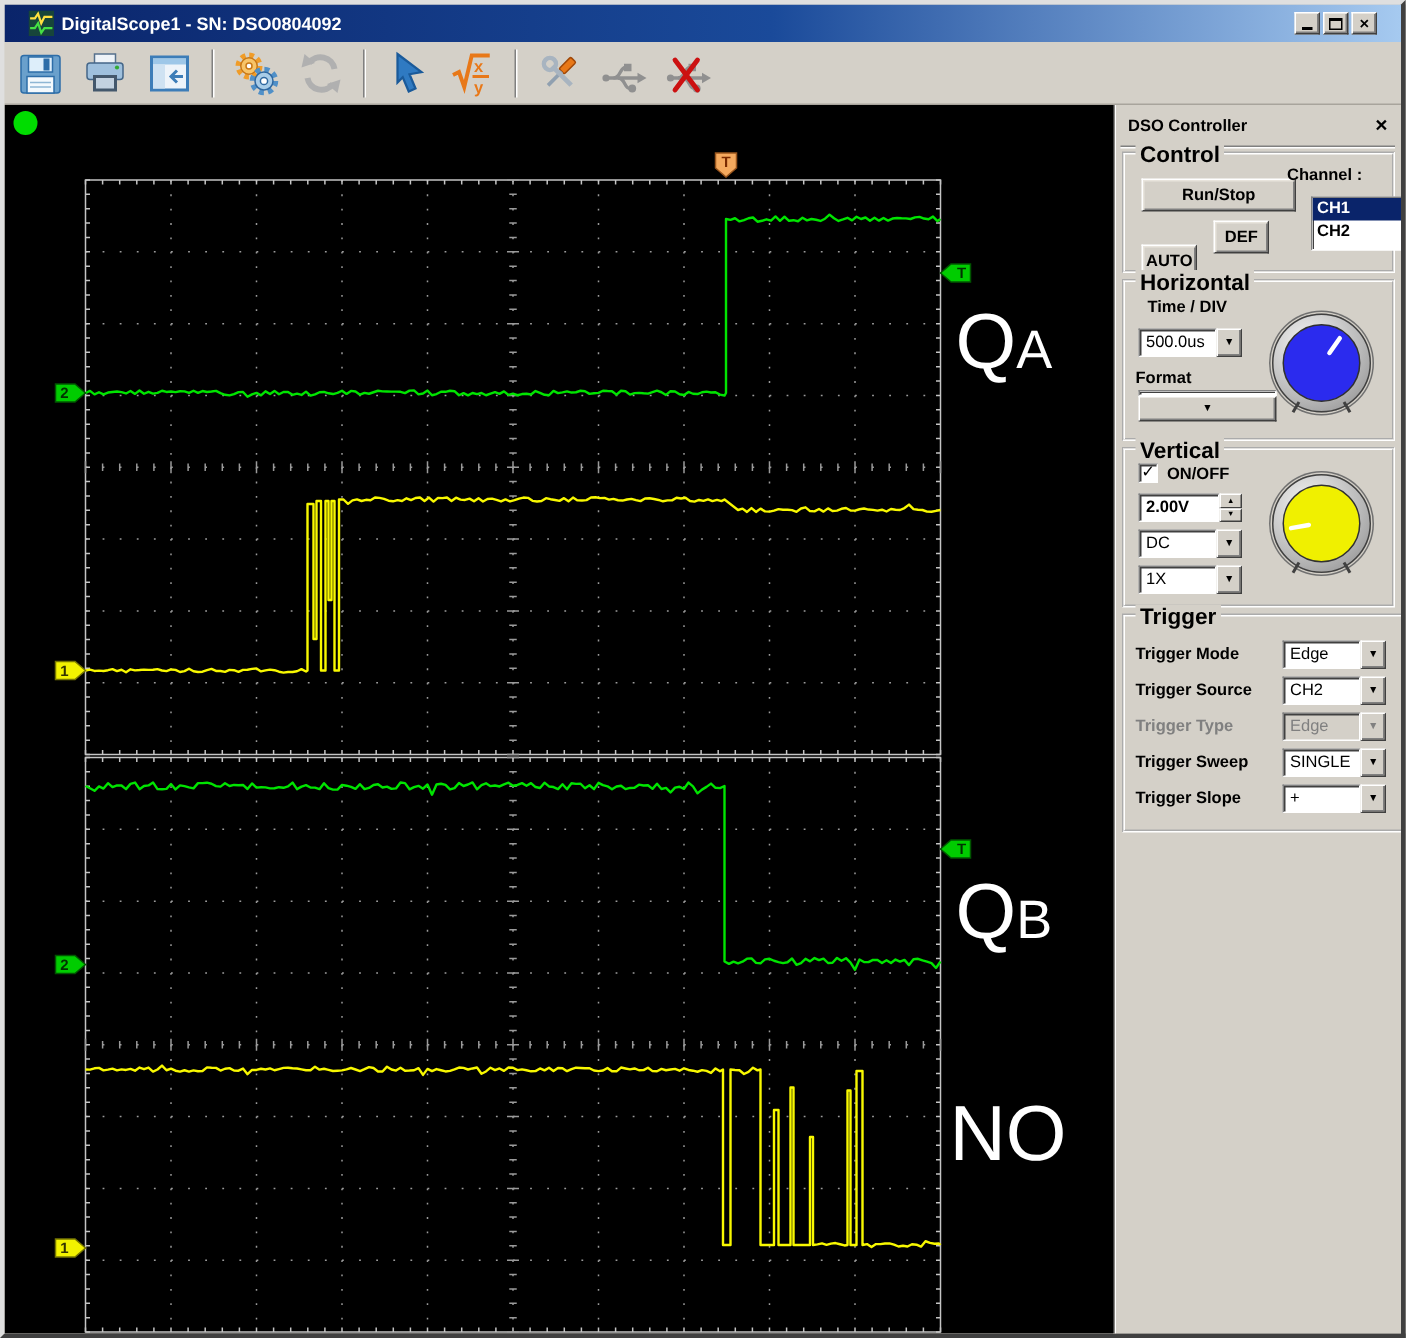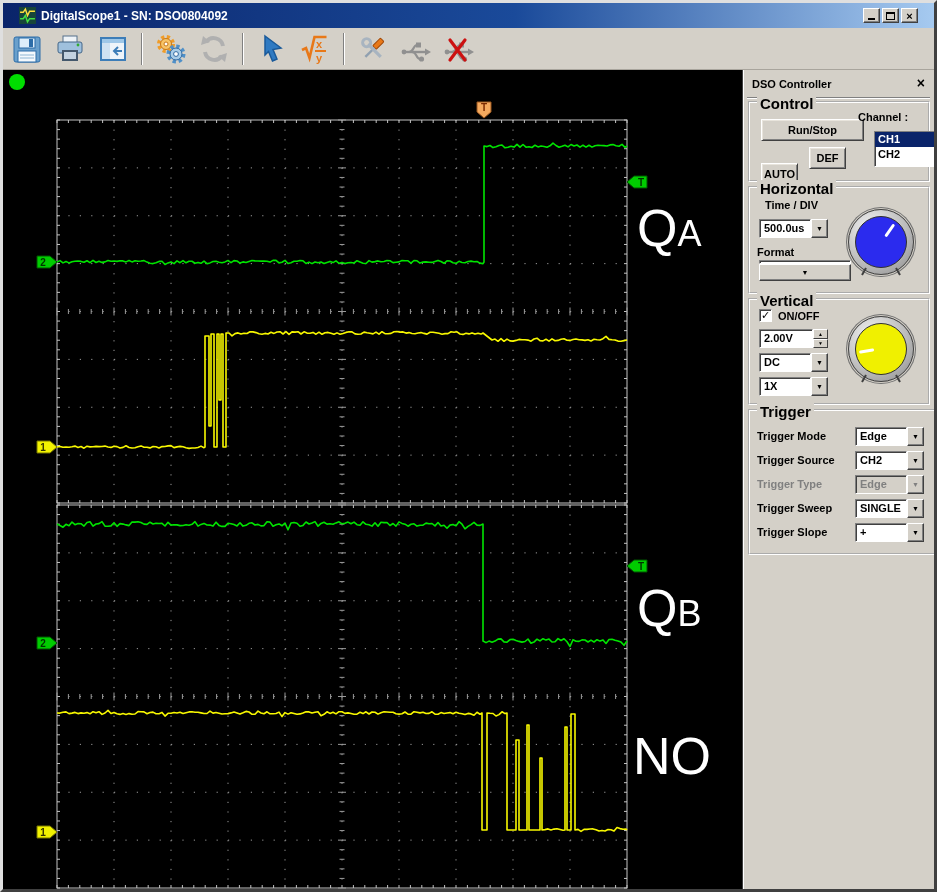--- a/index.html
+++ b/index.html
@@ -75,21 +75,21 @@
   .btn3d {
     position: absolute; background: #d4d0c8;
     border: 1px solid; border-color: #fff #404040 #404040 #fff;
     box-shadow: inset 1px 1px 0 #e8e4dc, inset -1px -1px 0 #808080;
     font-size: 11px; font-weight: bold; color: #000;
     display: flex; align-items: center; justify-content: center; cursor: default;
   }
   .combo { position: absolute; display: flex; }
   .combo .field { flex: 1; background: #fff; border: 1px solid;
     border-color: #808080 #fff #fff #808080; box-shadow: inset 1px 1px 0 #404040;
-    padding: 2px 3px 0 4px; font-size: 11px; font-weight: bold; overflow: hidden;
+    padding: 2px 3px 0 4px; font-size: 11px; font-weight: normal; overflow: hidden;
     white-space: nowrap; }
   .combo .drop {
     flex: 0 0 17px; background: #d4d0c8; border: 1px solid;
     border-color: #fff #404040 #404040 #fff; box-shadow: inset -1px -1px 0 #808080;
     display: flex; align-items: center; justify-content: center;
   }
   .combo .drop::after { content: "▼"; font-size: 7px; color: #000; }
   .combo.disabled .field { background: #d4d0c8; color: #808080; }
   .combo.disabled .drop::after { color: #808080; }
 

